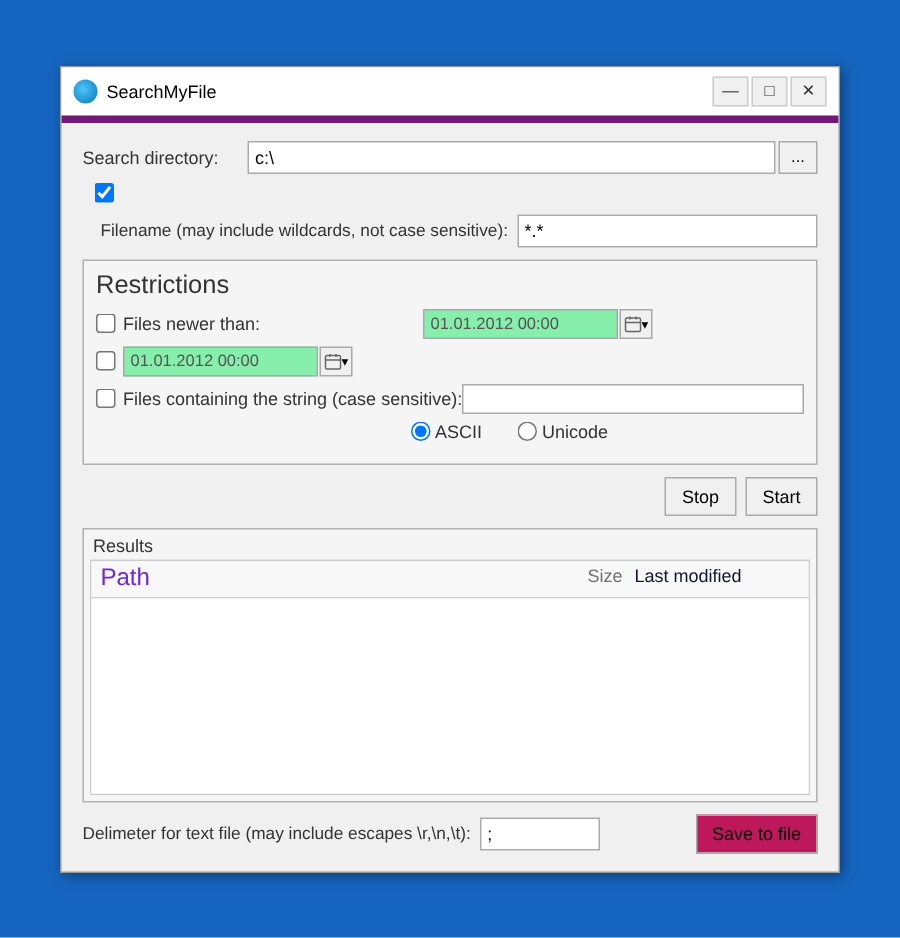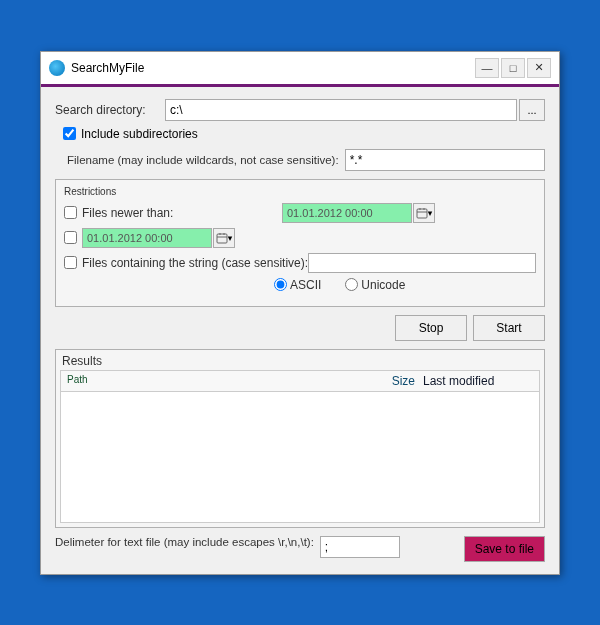--- a/index.html
+++ b/index.html
@@ -17,21 +17,21 @@
       background: #f0f0f0;
       border: 1px solid #999;
       width: 520px;
       box-shadow: 2px 2px 8px rgba(0,0,0,0.4);
     }
     .title-bar {
       background: #fff;
       display: flex;
       align-items: center;
       padding: 6px 8px;
-      border-bottom: 3px solid #701a75;
+      border-bottom: 5px solid #701a75;
       user-select: none;
     }
     .title-bar-icon {
       width: 16px;
       height: 16px;
       margin-right: 6px;
       background: radial-gradient(circle at 40% 40%, #4fc3f7, #0277bd);
       border-radius: 50%;
       flex-shrink: 0;
     }
@@ -117,21 +117,21 @@
       margin-left: 12px;
     }
 
     .restrictions-group {
       border: 1px solid #b0b0b0;
       padding: 6px 8px 8px 8px;
       margin-bottom: 8px;
       background: #f5f5f5;
     }
     .restrictions-legend {
-      font-size: 10px;
+      font-size: 17px;
       color: #333;
       margin-bottom: 6px;
     }
     .restriction-row {
       display: flex;
       align-items: center;
       margin-bottom: 5px;
     }
     .restriction-row input[type=checkbox] {
       margin-right: 5px;
@@ -189,21 +189,21 @@
     }
     .radio-label input { cursor: pointer; }
 
     .button-row {
       display: flex;
       justify-content: flex-end;
       gap: 6px;
       margin-bottom: 8px;
     }
     .action-btn {
-      width: 72px;
+      width: 48px;
       height: 26px;
       background: #f0f0f0;
       border: 1px solid #aaa;
       cursor: pointer;
       font-size: 12px;
       display: flex;
       align-items: center;
       justify-content: center;
     }
 
@@ -224,27 +224,28 @@
       width: 100%;
       background: #fff;
       border: 1px solid #ccc;
     }
     .results-header {
       display: flex;
       border-bottom: 1px solid #ccc;
       background: #f8f8f8;
       padding: 3px 6px;
     }
-    .col-path { flex: 1; font-size: 10px; color: #14532d; }
-    .col-size { width: 50px; text-align: right; font-size: 12px; color: #0c4a6e; padding-right: 8px; }
+    .col-path { flex: 1; font-size: 16px; color: #6d28d9; }
+    .col-size { width: 50px; text-align: right; font-size: 12px; color: #737373; padding-right: 8px; }
     .col-modified { width: 110px; font-size: 12px; color: #0f172a; }
     .results-empty { height: 130px; background: #fff; }
 
     .bottom-row {
       display: flex;
+      align-items: center;
       gap: 6px;
     }
     .bottom-label {
       font-size: 11.5px;
       color: #333;
       white-space: nowrap;
     }
     .bottom-input {
       width: 80px;
       height: 22px;
@@ -282,21 +283,20 @@
   <div class="content">
 
     <div class="form-row">
       <span class="form-label">Search directory:</span>
       <input class="form-input" type="text" value="c:\" style="">
       <button class="browse-btn">...</button>
     </div>
 
     <div class="checkbox-row">
       <input type="checkbox" id="incl-sub" checked="" style="">
-      <label for="incl-sub">Include subdirectories</label>
     </div>
 
     <div class="filename-row">
       <span class="filename-label">Filename (may include wildcards, not case sensitive):</span>
       <input class="form-input" type="text" value="*.*" style="">
     </div>
 
     <div class="restrictions-group">
       <div class="restrictions-legend">Restrictions</div>
 

